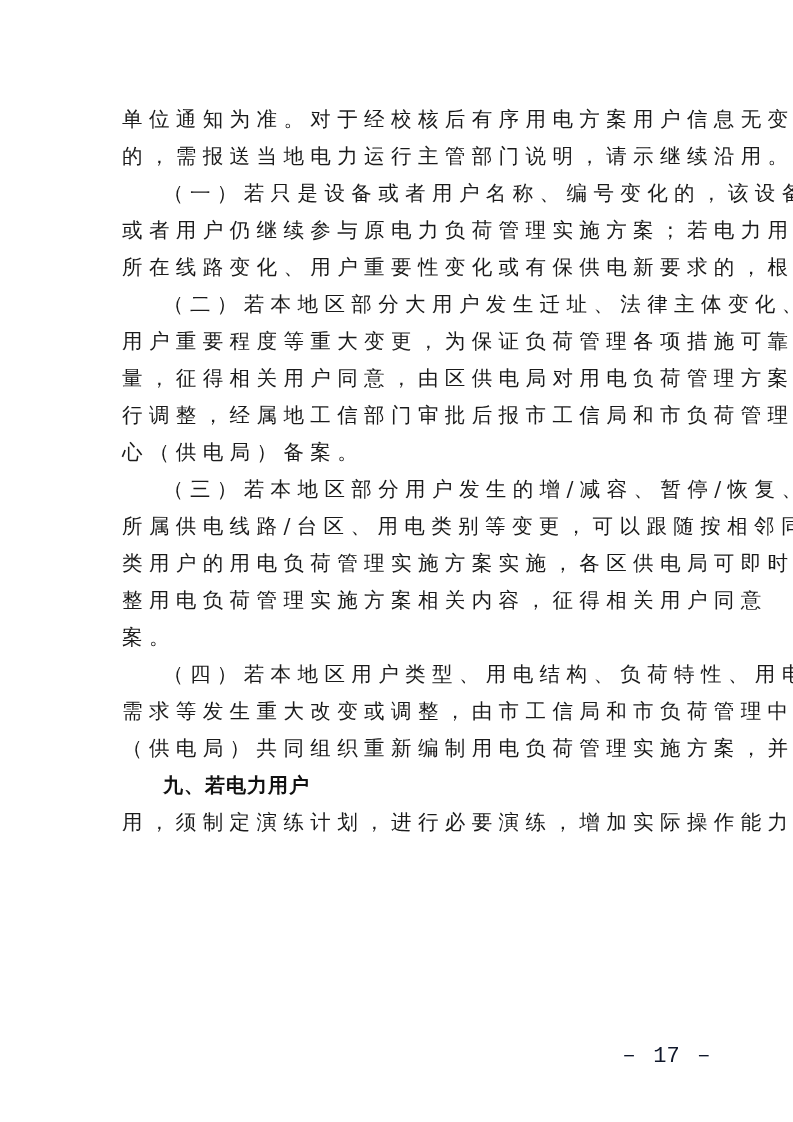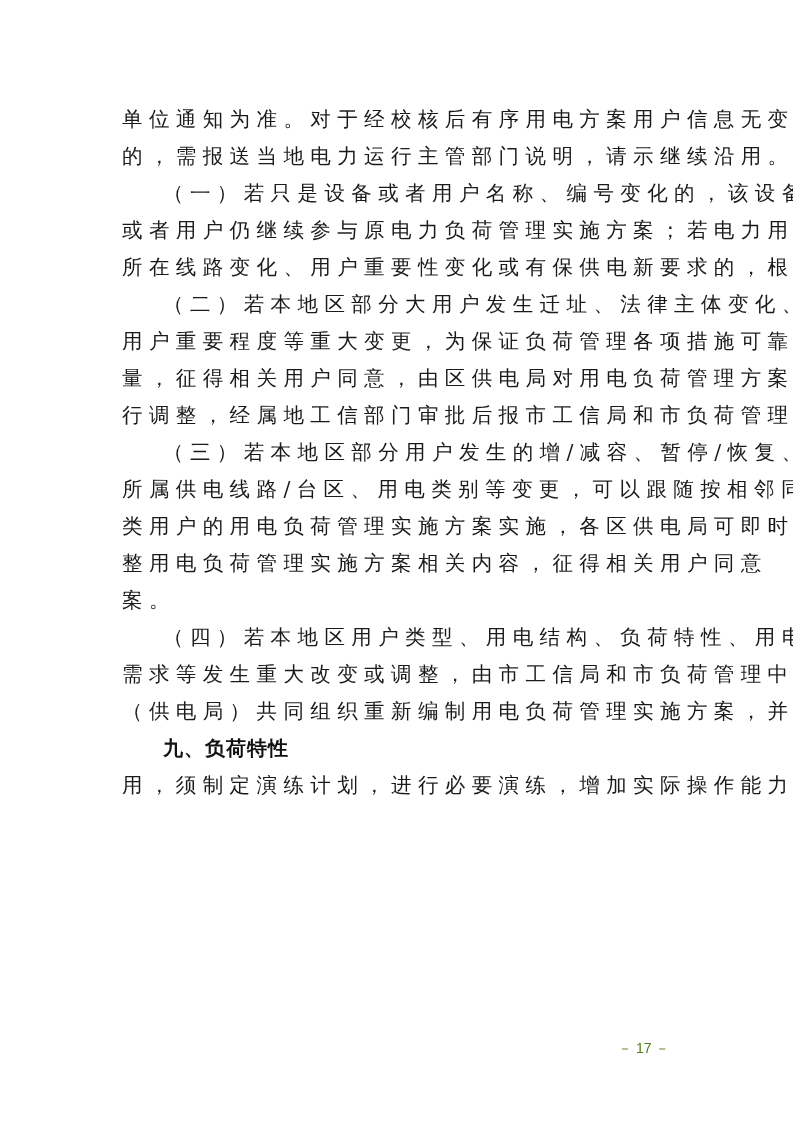--- a/index.html
+++ b/index.html
@@ -15,22 +15,22 @@
     letter-spacing: 6.4px;
   }
   .indent { padding-left: 41px; }
   .heading {
     font-family: "DejaVu Sans", "Liberation Sans", sans-serif;
     font-weight: bold; letter-spacing: 1px; padding-left: 41px;
     height: 37px; line-height: 37px; font-size: 20px; color: #111;
   }
   .page-number {
     position: absolute; left: 618px; top: 1040px;
-    font-family: Liberation Sans, sans-serif;
-    font-size: 14px; color: #4d7c0f; white-space: pre;
+    font-family: Liberation Mono, monospace;
+    font-size: 22px; color: #0f172a; white-space: pre;
   }
 </style>
 </head>
 <body>
 
 <div class="page">
   <div class="content">
 
     <div>
       <div class="line">单位通知为准。对于经校核后有序用电方案用户信息无变化</div>
@@ -41,37 +41,38 @@
       <div class="line indent">（一）若只是设备或者用户名称、编号变化的，该设备</div>
       <div class="line">或者用户仍继续参与原电力负荷管理实施方案；若电力用户</div>
       <div class="line">所在线路变化、用户重要性变化或有保供电新要求的，根据</div>
     </div>
 
     <div>
       <div class="line indent">（二）若本地区部分大用户发生迁址、法律主体变化、</div>
       <div class="line">用户重要程度等重大变更，为保证负荷管理各项措施可靠足</div>
       <div class="line">量，征得相关用户同意，由区供电局对用电负荷管理方案进</div>
       <div class="line">行调整，经属地工信部门审批后报市工信局和市负荷管理中</div>
+      <div class="line">心（供电局）备案。</div>
     </div>
 
     <div>
       <div class="line indent">（三）若本地区部分用户发生的增/减容、暂停/恢复、</div>
       <div class="line">所属供电线路/台区、用电类别等变更，可以跟随按相邻同</div>
       <div class="line">类用户的用电负荷管理实施方案实施，各区供电局可即时调</div>
       <div class="line">整用电负荷管理实施方案相关内容，征得相关用户同意</div>
       <div class="line">案。</div>
     </div>
 
     <div>
       <div class="line indent">（四）若本地区用户类型、用电结构、负荷特性、用电</div>
       <div class="line">需求等发生重大改变或调整，由市工信局和市负荷管理中心</div>
       <div class="line">（供电局）共同组织重新编制用电负荷管理实施方案，并经</div>
     </div>
 
-    <div class="heading">九、负荷特性</div>
+    <div class="heading">九、若电力用户</div>
 
     <div>
       <div class="line">用，须制定演练计划，进行必要演练，增加实际操作能力。</div>
     </div>
 
   </div>
 
   <div class="page-number">－ 17 －</div>
 </div>
 

